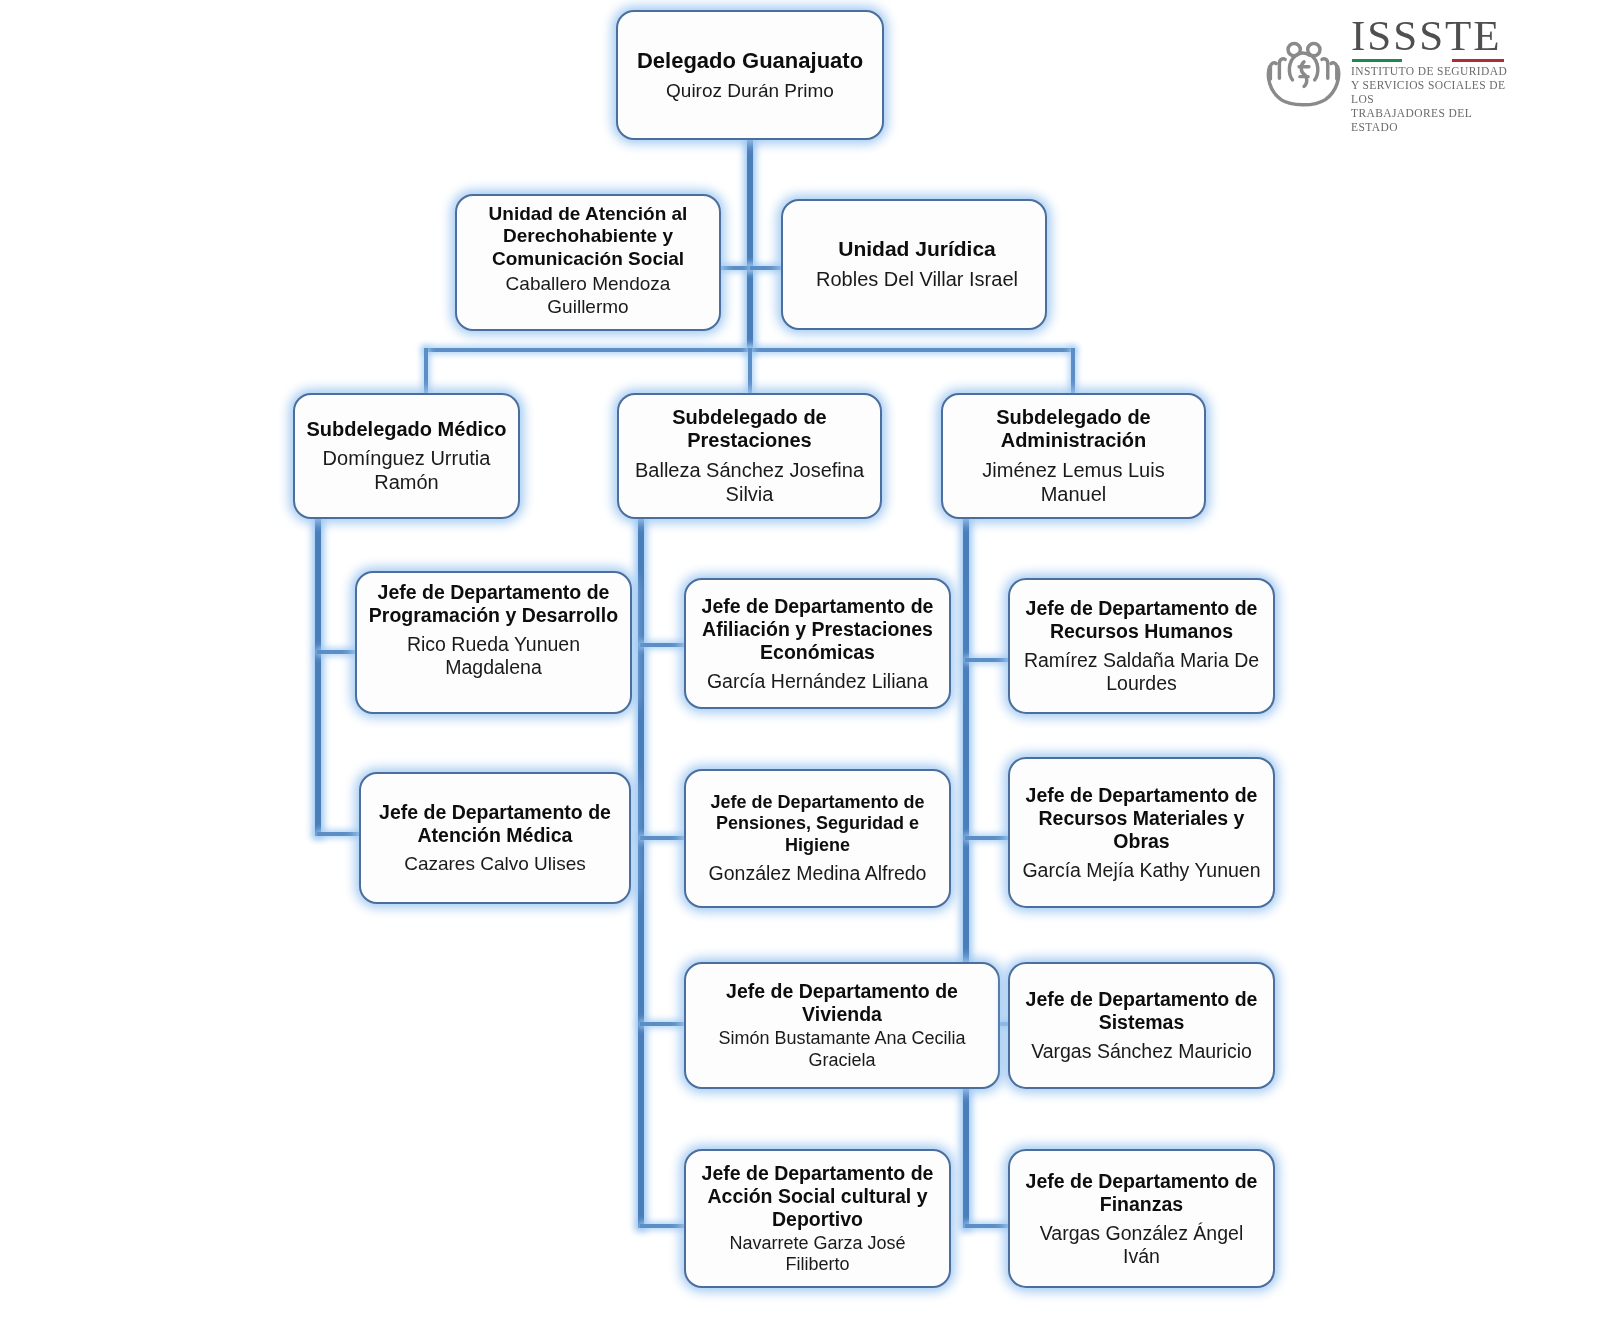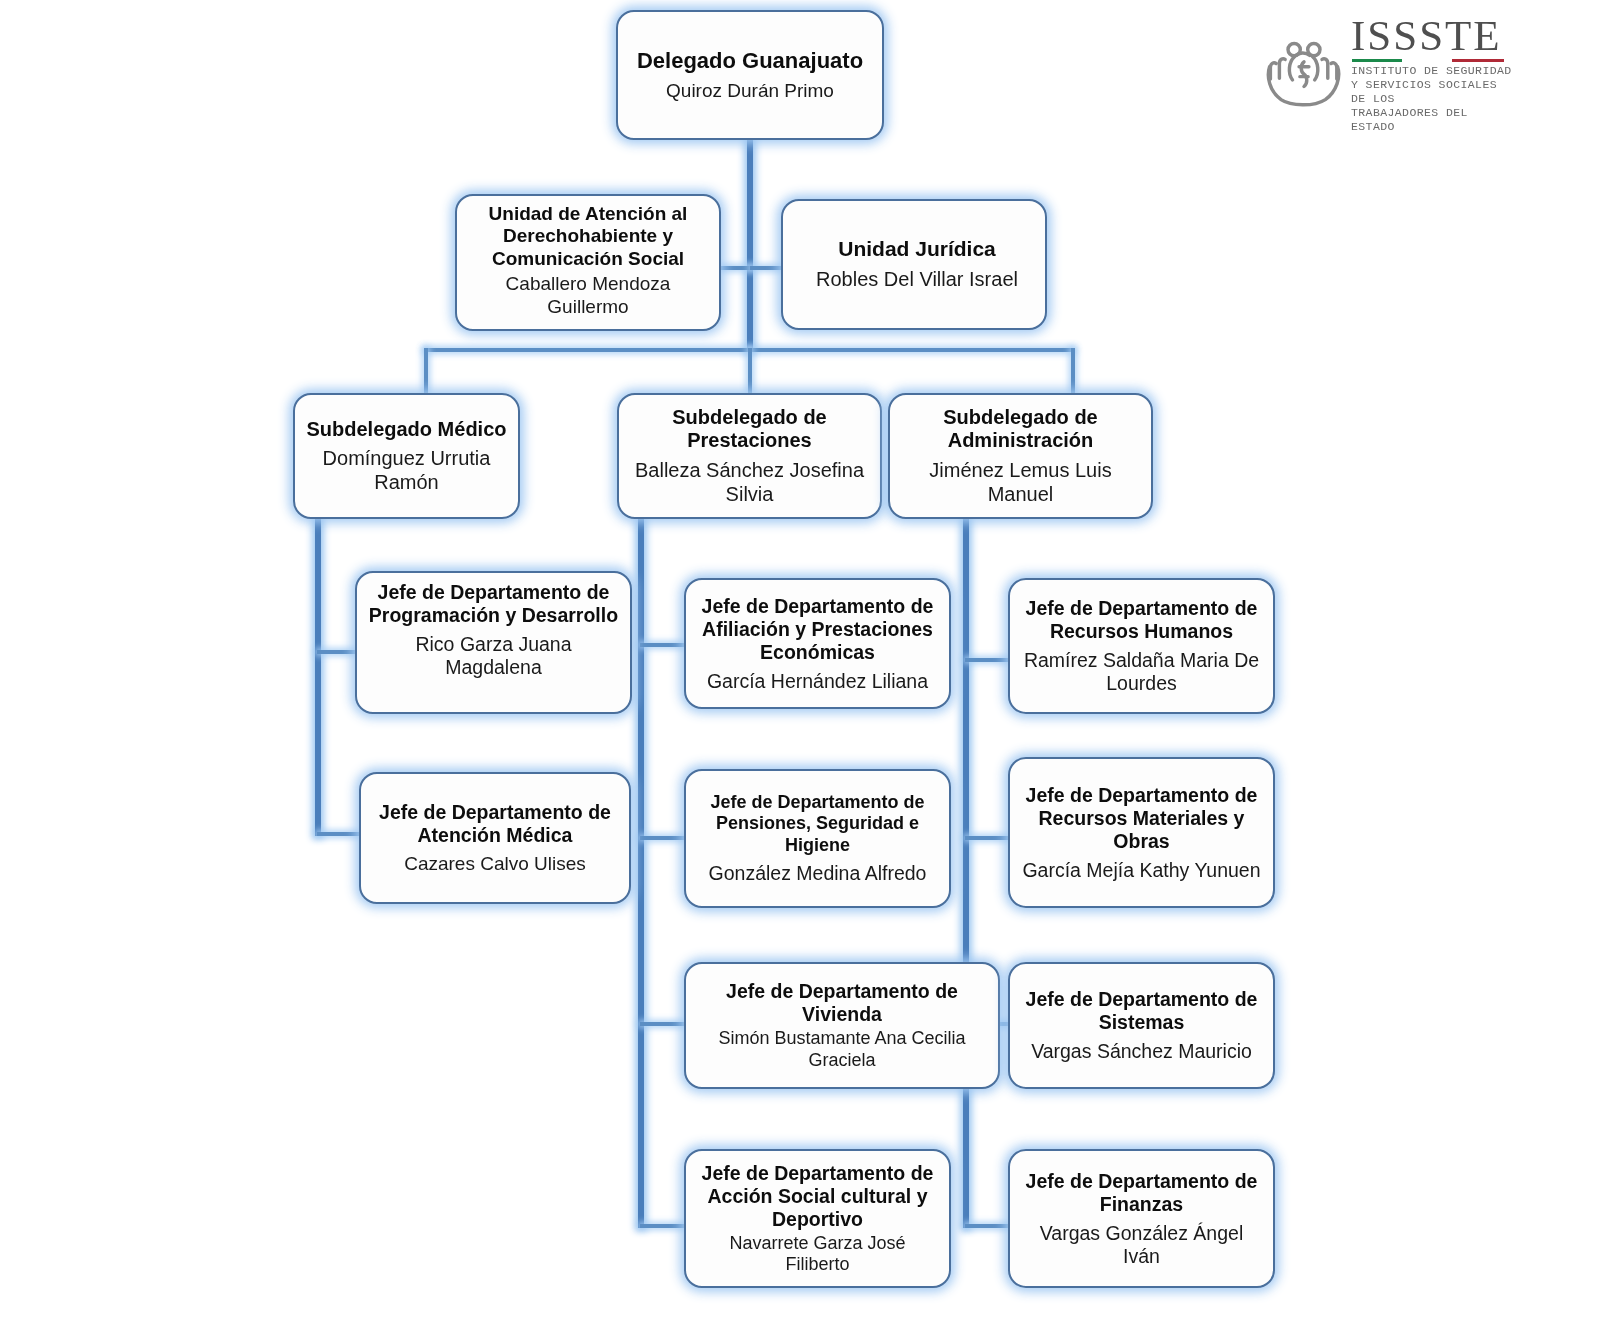--- a/index.html
+++ b/index.html
@@ -85,21 +85,21 @@
     line-height: 0.98;
   }
   #logo .rule {
     width: 152px;
     height: 3px;
     margin: 2px 0 2px 1px;
     background: linear-gradient(to right,
        #1b8a4b 0 33%, #ffffff 33% 66%, #b02a37 66% 100%);
   }
   #logo .sub {
-    font-family: Liberation Mono, monospace;
+    font-family: Liberation Serif, serif;
     font-size: 11.5px;
     color: #6a6a6a;
     line-height: 1.22;
     text-align: left;
     letter-spacing: 0.4px;
     text-transform: uppercase;
   }
 </style>
 </head>
 <body>
@@ -150,28 +150,28 @@
   <div class="node" style="left:293px; top:393px; width:227px; height:126px;">
     <div class="title" style="font-size:20px;">Subdelegado Médico</div>
     <div class="person" style="font-size:20px;">Domínguez Urrutia Ramón</div>
   </div>
 
   <div class="node" style="left:617px; top:393px; width:265px; height:126px;">
     <div class="title" style="font-size:20px;">Subdelegado de Prestaciones</div>
     <div class="person" style="font-size:20px;">Balleza Sánchez Josefina Silvia</div>
   </div>
 
-  <div class="node" style="left:888px; top:393px; width:265px; height:126px;">
+  <div class="node" style="left:941px; top:393px; width:265px; height:126px;">
     <div class="title" style="font-size:20px;">Subdelegado de Administración</div>
     <div class="person" style="font-size:20px;">Jiménez Lemus Luis Manuel</div>
   </div>
 
   <div class="node clip" style="left:355px; top:571px; width:277px; height:143px; justify-content:flex-start; padding-top:8px;">
     <div class="title" style="font-size:19.5px;">Jefe de Departamento de Programación y Desarrollo</div>
-    <div class="person" style="font-size:19.5px;">Rico Garza Juana Magdalena</div>
+    <div class="person" style="font-size:19.5px;">Rico Rueda Yunuen Magdalena</div>
   </div>
 
   <div class="node" style="left:359px; top:772px; width:272px; height:132px;">
     <div class="title" style="font-size:19.5px;">Jefe de Departamento de Atención Médica</div>
     <div class="person" style="font-size:19px;">Cazares Calvo Ulises</div>
   </div>
 
   <div class="node" style="left:684px; top:578px; width:267px; height:131px;">
     <div class="title" style="font-size:19.5px;">Jefe de Departamento de Afiliación y Prestaciones Económicas</div>
     <div class="person" style="font-size:19.5px;">García Hernández Liliana</div>

